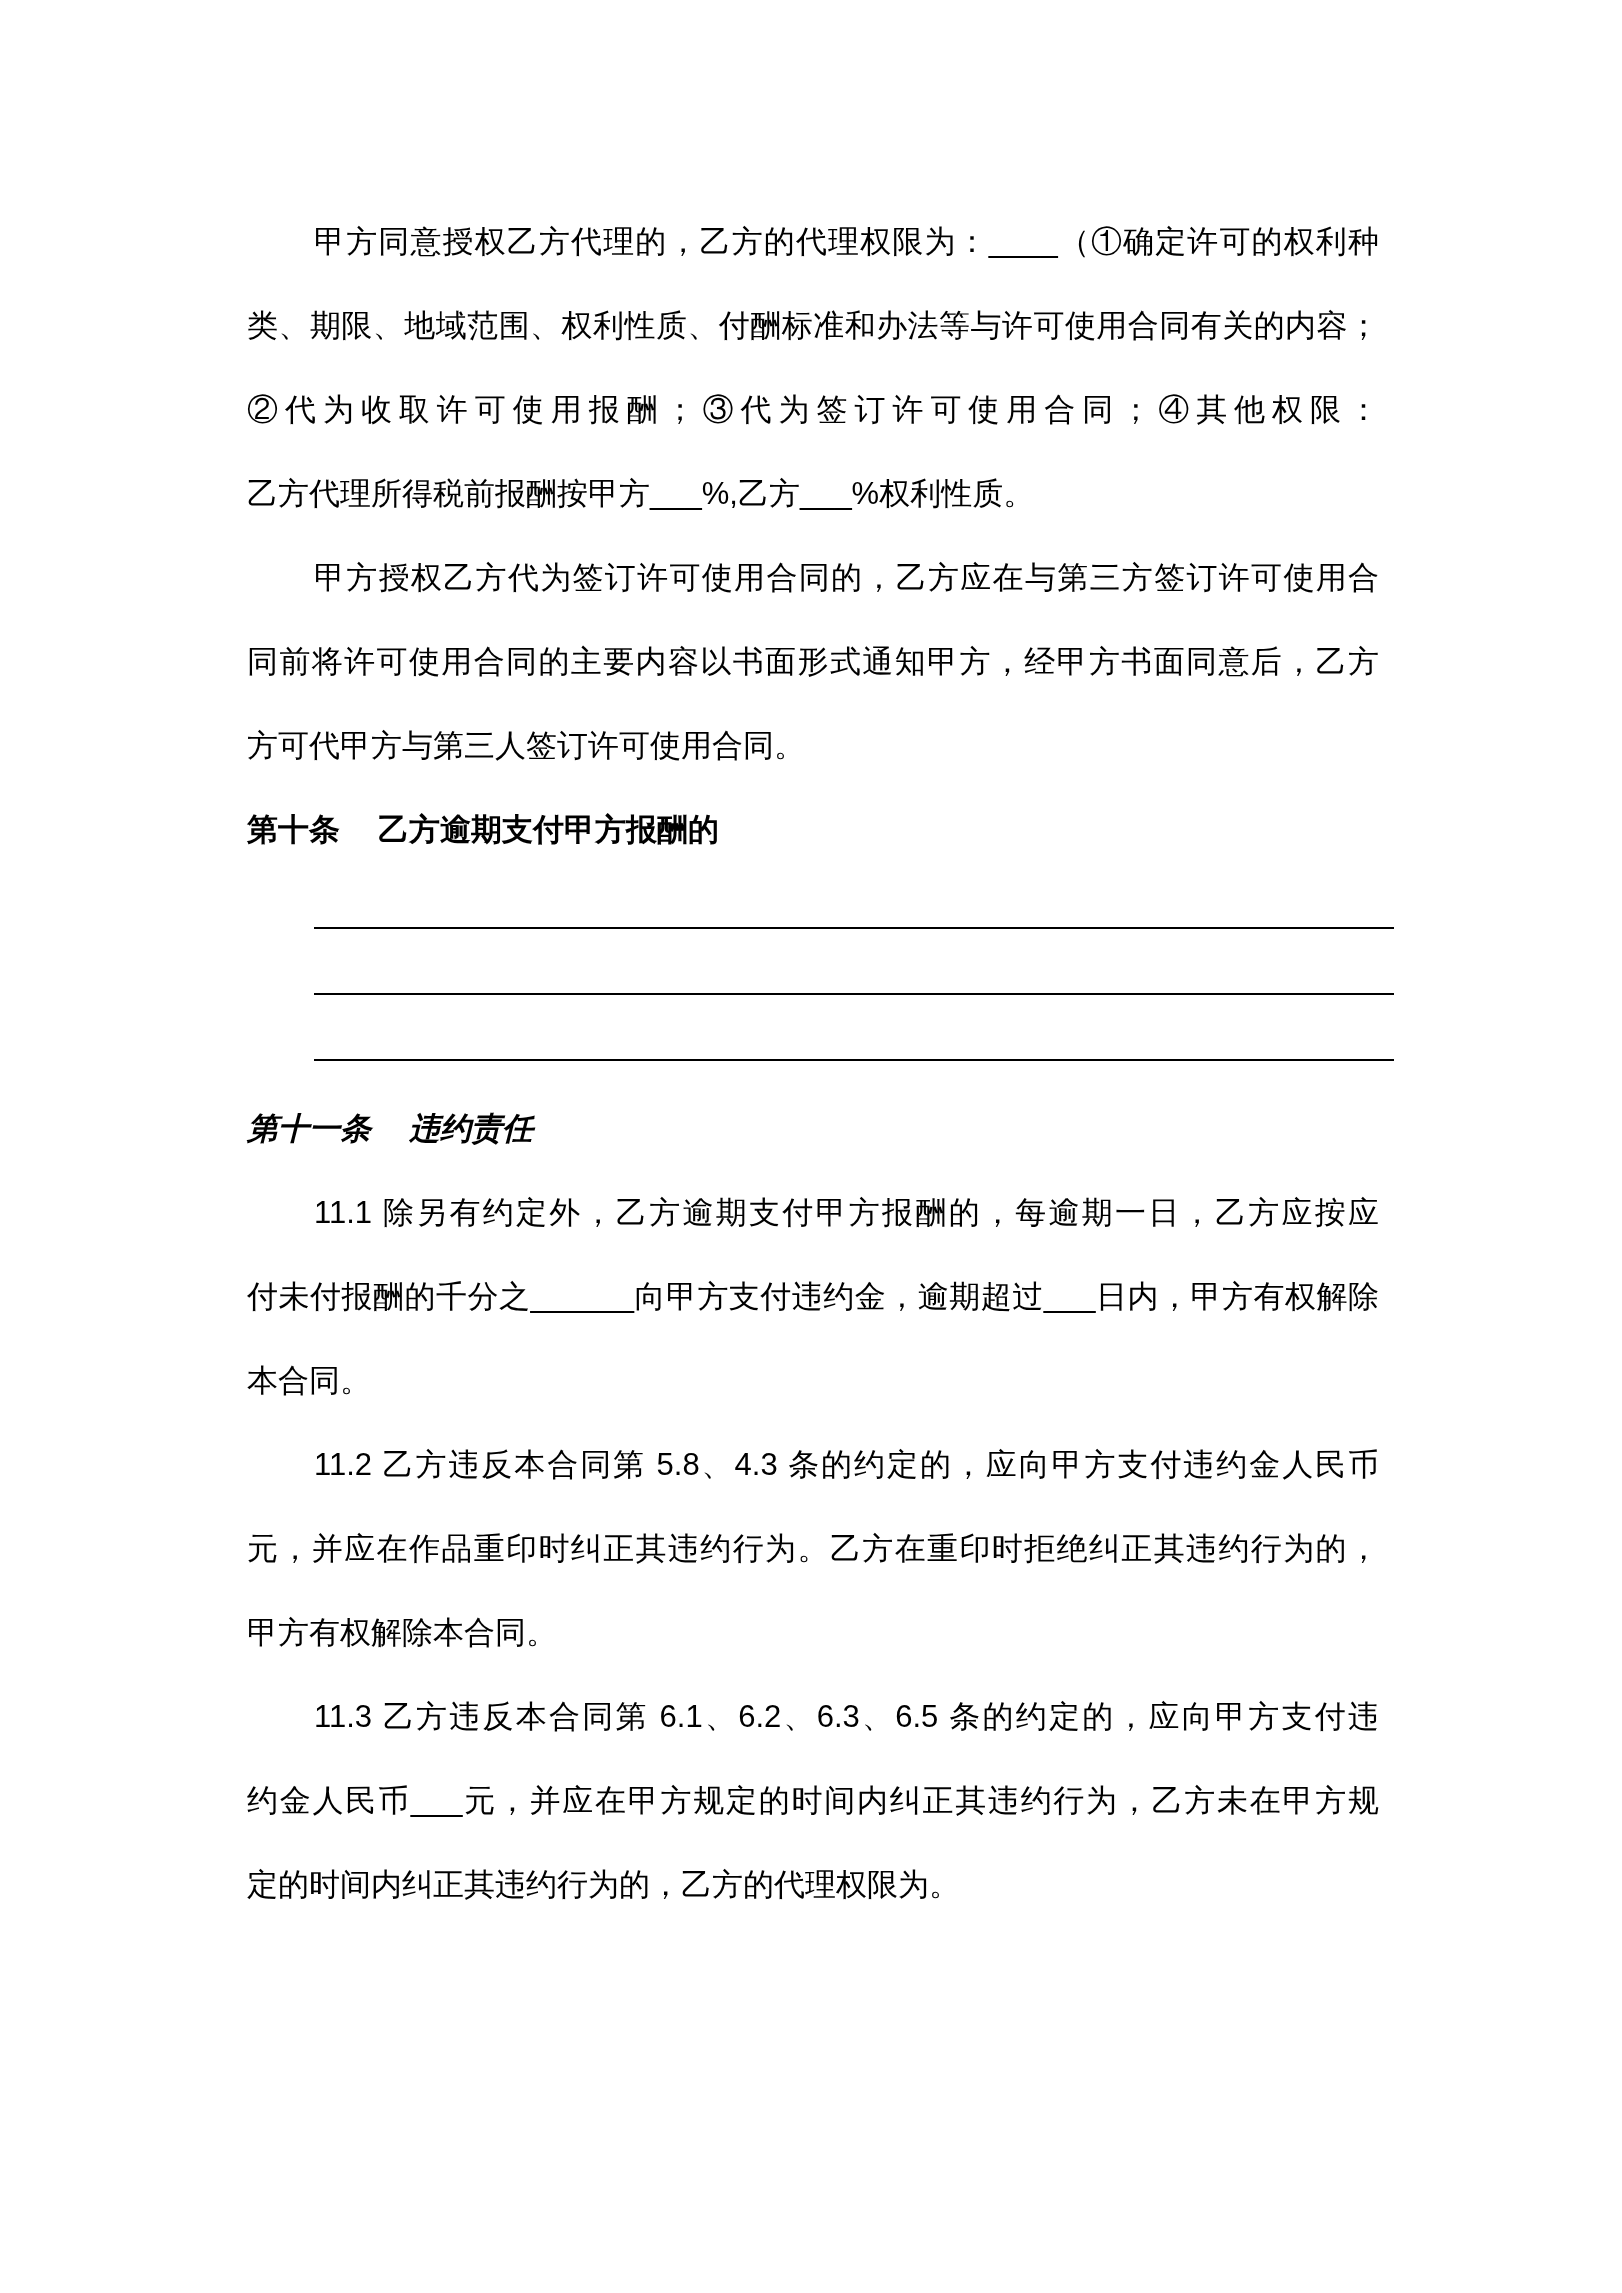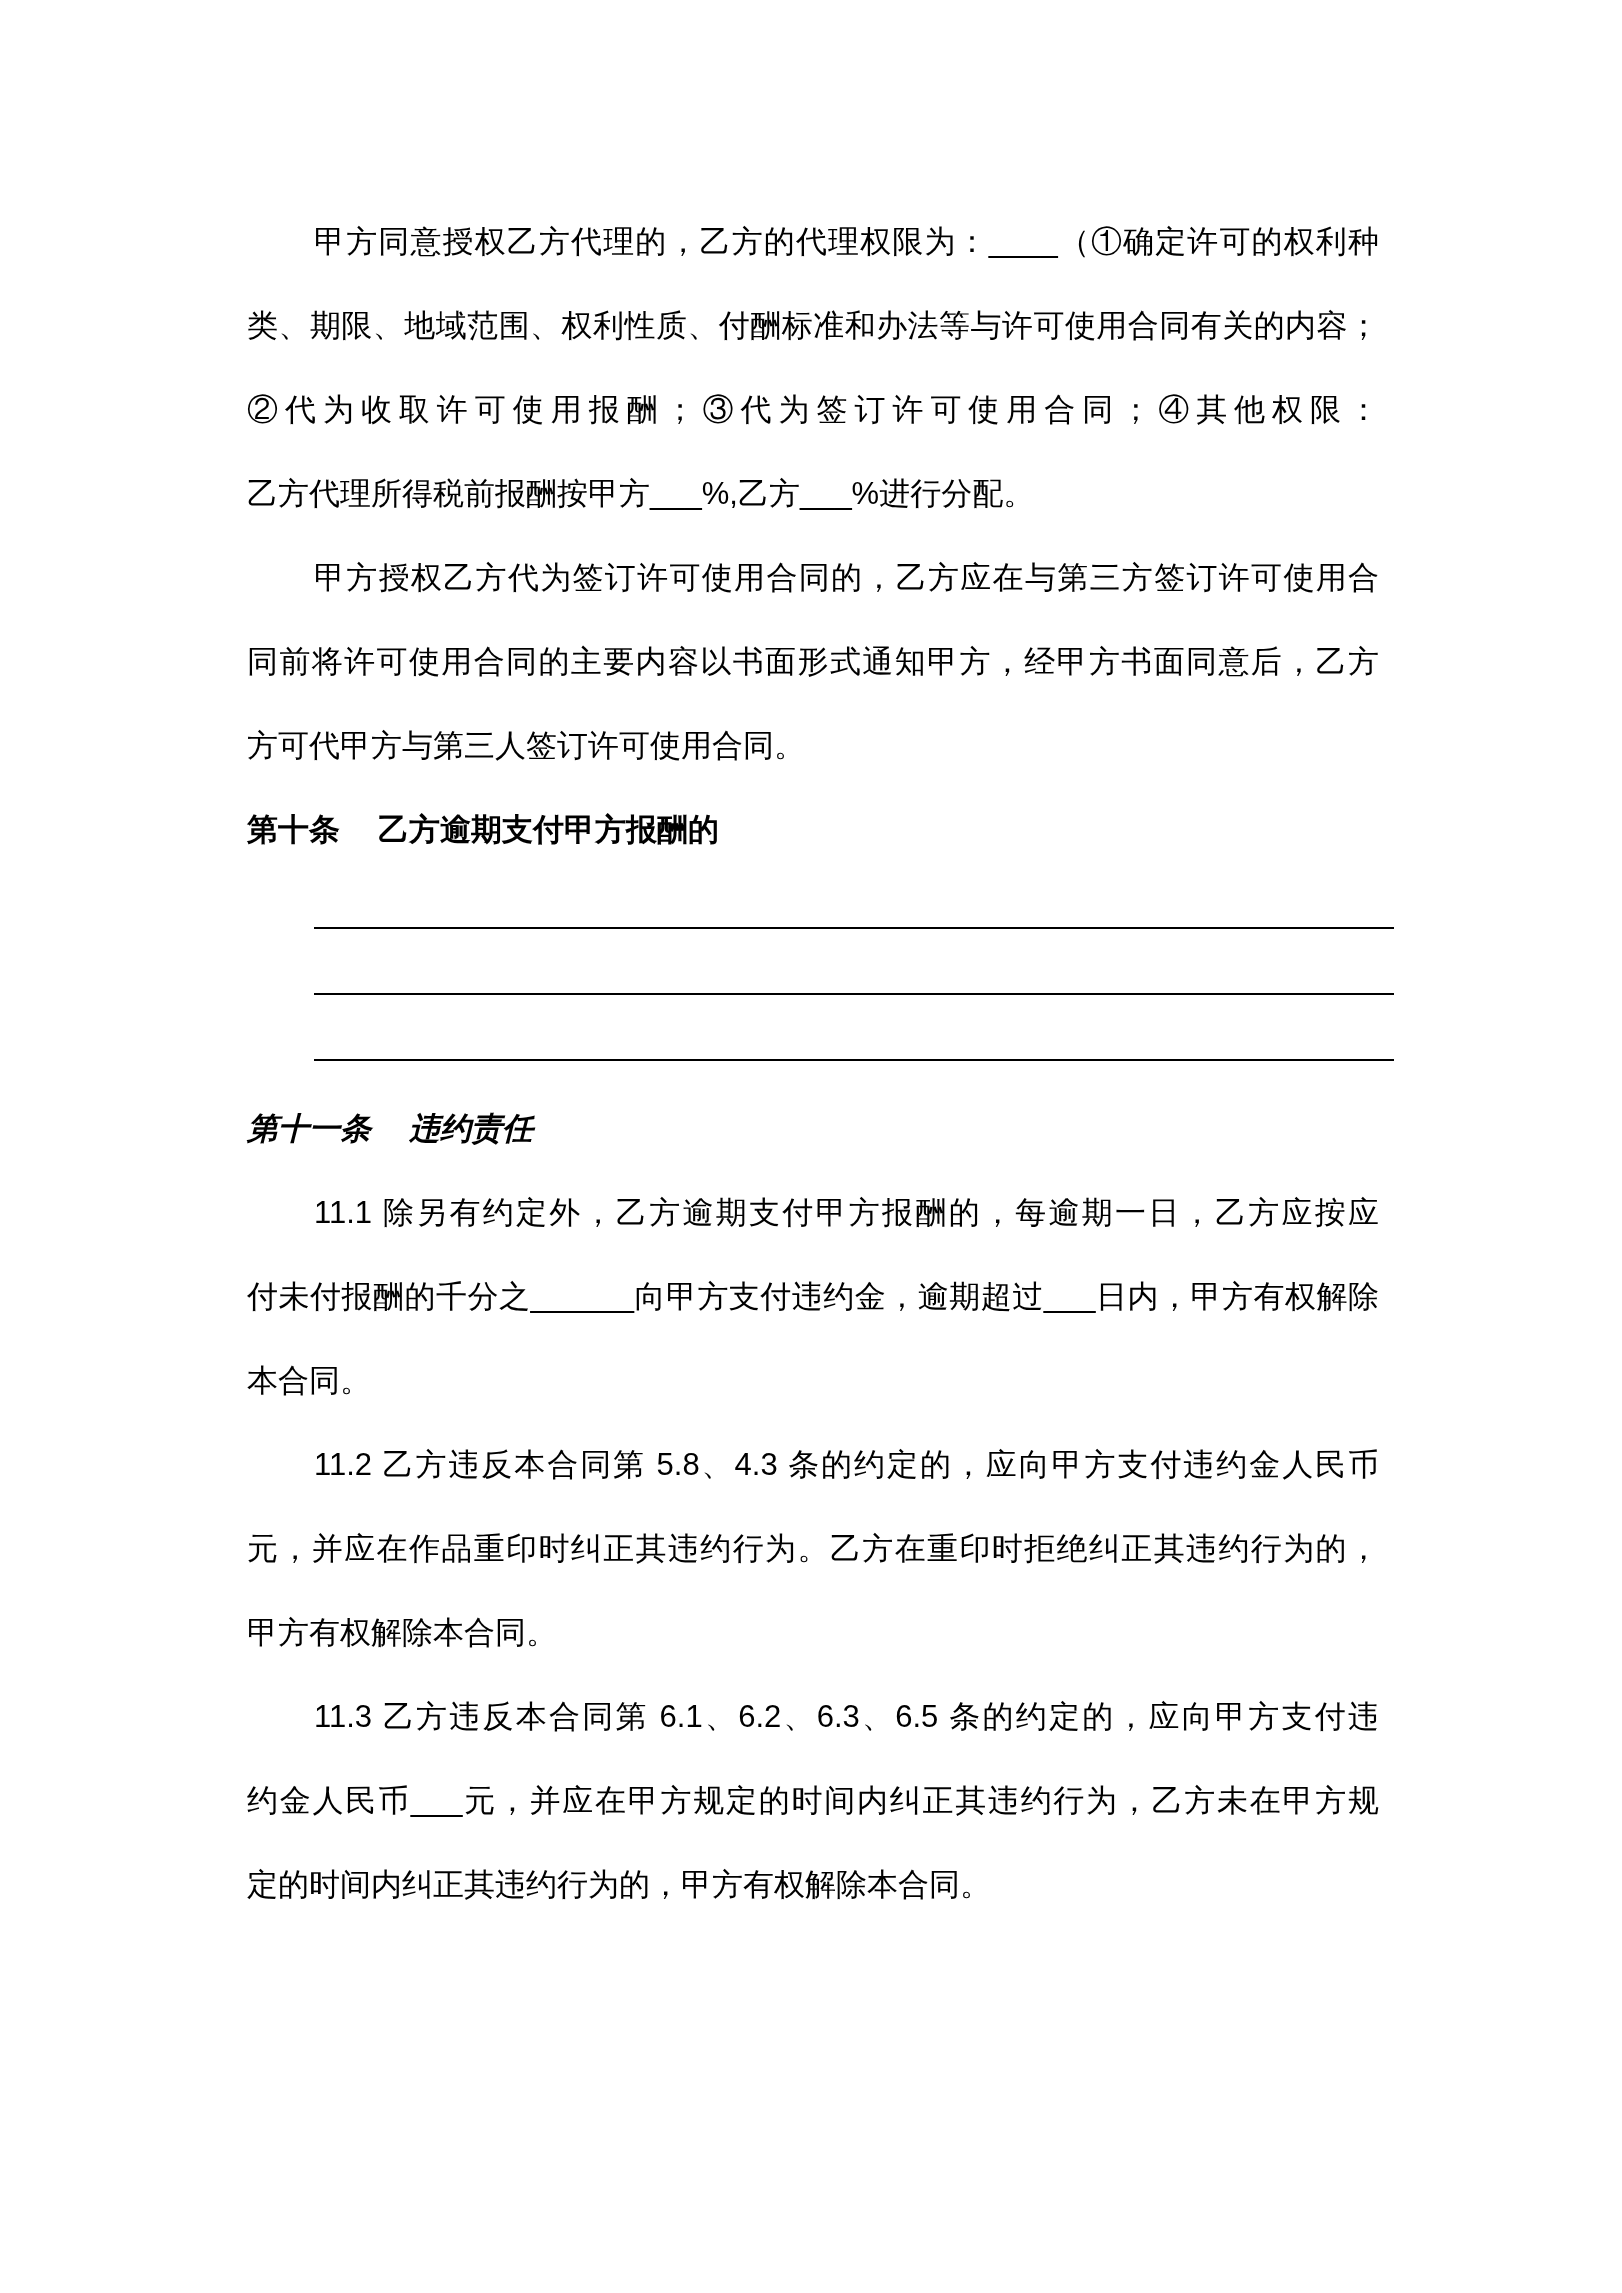--- a/index.html
+++ b/index.html
@@ -66,21 +66,21 @@
 </style>
 </head>
 <body>
 
 <div class="doc">
 
   <div class="para">
       <div class="line">甲方同意授权乙方代理的，乙方的代理权限为：____（①确定许可的权利种</div>
       <div class="line">类、期限、地域范围、权利性质、付酬标准和办法等与许可使用合同有关的内容；</div>
       <div class="line">②代为收取许可使用报酬；③代为签订许可使用合同；④其他权限：____________）。</div>
-      <div class="line">乙方代理所得税前报酬按甲方___%,乙方___%进行分配。</div>
+      <div class="line">乙方代理所得税前报酬按甲方___%,乙方___%权利性质。</div>
     </div>
 
   <div class="para">
       <div class="line">甲方授权乙方代为签订许可使用合同的，乙方应在与第三方签订许可使用合</div>
       <div class="line">同前将许可使用合同的主要内容以书面形式通知甲方，经甲方书面同意后，乙方</div>
       <div class="line">方可代甲方与第三人签订许可使用合同。</div>
     </div>
 
   <h2 class="heading">
     <span class="h-num">第十条</span><span>乙方逾期支付甲方报酬的</span>
@@ -104,17 +104,17 @@
 
   <div class="para">
       <div class="line">11.2 乙方违反本合同第 5.8、4.3 条的约定的，应向甲方支付违约金人民币</div>
       <div class="line">元，并应在作品重印时纠正其违约行为。乙方在重印时拒绝纠正其违约行为的，</div>
       <div class="line">甲方有权解除本合同。</div>
     </div>
 
   <div class="para">
       <div class="line">11.3 乙方违反本合同第 6.1、6.2、6.3、6.5 条的约定的，应向甲方支付违</div>
       <div class="line">约金人民币___元，并应在甲方规定的时间内纠正其违约行为，乙方未在甲方规</div>
-      <div class="line">定的时间内纠正其违约行为的，甲方有权解除本合同。</div>
+      <div class="line">定的时间内纠正其违约行为的，乙方的代理权限为。</div>
     </div>
 
 </div>
 
 
 </body></html>

